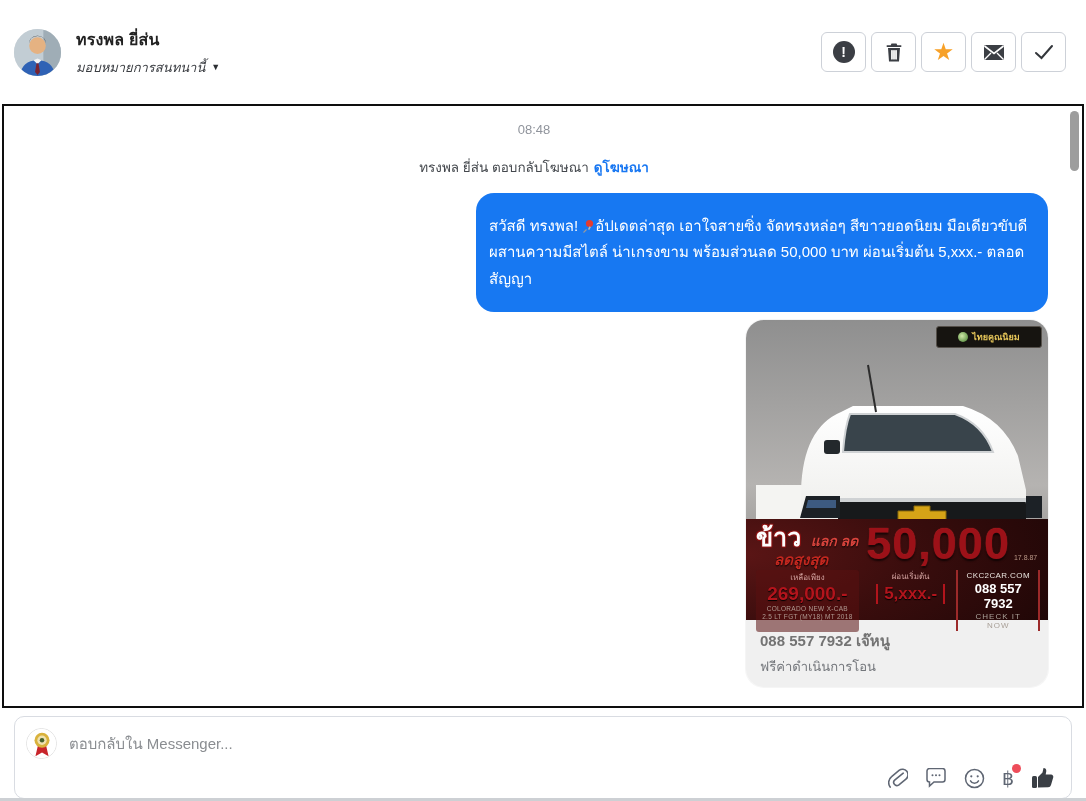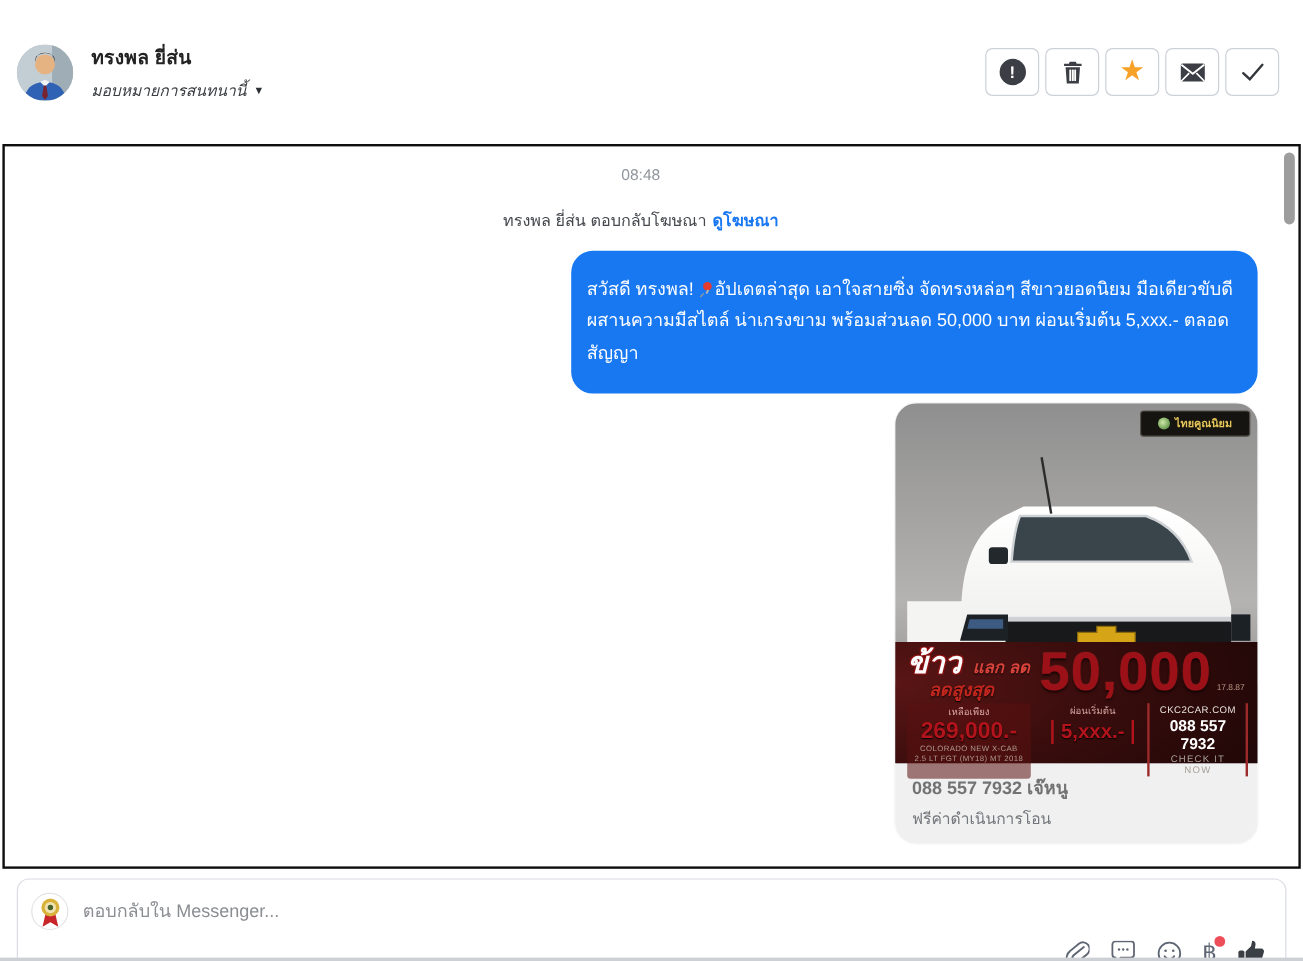--- a/index.html
+++ b/index.html
@@ -1,20 +1,20 @@
 <!DOCTYPE html>
 <html><head>
 <meta charset="utf-8">
 <style>
   * { margin:0; padding:0; box-sizing:border-box; }
   html,body { width:1086px; height:801px; overflow:hidden; background:#fff;
     font-family:"Liberation Sans","DejaVu Sans",sans-serif; color:#1c1e21; }
 
   
-  .header { height:120px; display:flex; align-items:center; justify-content:space-between; padding:0 20px 0 14px; background:#fff; }
+  .header { height:104px; display:flex; align-items:center; justify-content:space-between; padding:0 20px 0 14px; background:#fff; }
   .header-left { display:flex; align-items:center; gap:15px; }
   .avatar-lg { width:47px; height:47px; border-radius:50%; overflow:hidden; flex:0 0 auto; background:#cfd6db; }
   .contact-name { font-size:16px; font-weight:bold; color:#222; letter-spacing:.2px; }
   .assign-row { margin-top:5px; font-size:13px; color:#3a3d42; display:flex; align-items:center; gap:6px; cursor:pointer;font-style:italic; }
   .assign-caret { font-size:9px; color:#2c2f33; }
   .toolbar { display:flex; gap:5px; }
   .tool-btn { width:45px; height:40px; border:1px solid #cdd1d8; border-radius:6px; background:#fff;
     display:flex; align-items:center; justify-content:center; cursor:pointer; }
   .report-circ { width:22px; height:22px; border-radius:50%; background:#3b3e44; color:#fff; font-weight:bold;
     font-size:14px; display:flex; align-items:center; justify-content:center; }
@@ -28,32 +28,32 @@
   .ad-context { text-align:center; font-size:13.5px; color:#44484d; margin-top:19px; }
   .ad-context a { color:#1877f2; text-decoration:none; font-weight:bold; margin-left:5px; cursor:pointer; }
 
   .bubble-out { background:#1778f2; color:#fff; border-radius:18px; }
   .greeting-bubble { width:572px; margin:15px 0 0 auto; padding:20px 13px; font-size:15px; line-height:1.75; }
   .pin-ico { display:inline-block; vertical-align:-2px; }
 
   .ad-attachment { width:302px; margin:8px 0 0 auto; border-radius:18px; overflow:hidden; cursor:pointer;
     box-shadow:0 0 0 1px rgba(0,0,0,.04); }
   .ad-image { position:relative; height:300px; background:linear-gradient(180deg,#8f8f8f 0%,#b5b3b1 55%,#7e7c7a 100%); }
-  .dealer-badge { position:absolute; top:6px; right:6px; width:92px; text-align:center; }
+  .dealer-badge { position:absolute; top:6px; right:6px; width:106px; text-align:center; }
   .dealer-box { background:#161410; border:1px solid #55504a; border-radius:3px; padding:3px 5px;
     display:flex; align-items:center; gap:4px; justify-content:center; }
   .dealer-dot { width:10px; height:10px; border-radius:50%; background:radial-gradient(circle at 40% 40%, #cfe8a8, #3f7a2b); flex:0 0 auto; }
   .dealer-name { color:#e6c659; font-size:9px; font-weight:bold; white-space:nowrap; }
 
   
   .promo { position:absolute; left:0; right:0; bottom:0; height:101px; color:#fff;
     background:radial-gradient(120% 160% at 0% 35%, #5a1515 0%, #3a0d0d 45%, #1c0606 100%); padding:4px 8px 6px 10px; }
   .promo-top { display:flex; align-items:flex-start; }
   .promo-head-left { line-height:1; padding-top:2px; }
-  .hl-word { font-size:25px; font-weight:bold; font-style:italic; color:#fdfdfd; text-shadow:1px 1px 0 #8c1111, -1px -1px 0 #8c1111, 1px -1px 0 #8c1111, -1px 1px 0 #8c1111; }
+  .hl-word { font-size:25px; font-weight:bold; color:#fdfdfd; text-shadow:1px 1px 0 #8c1111, -1px -1px 0 #8c1111, 1px -1px 0 #8c1111, -1px 1px 0 #8c1111; }
   .hl-rest { font-size:14px; font-weight:bold; font-style:italic; color:#d8433c; margin-left:5px; text-shadow:0 1px 1px #000; }
   .hl-sub { font-size:15px; font-weight:bold; font-style:italic; color:#c2271f; margin:2px 0 0 18px; text-shadow:0 1px 1px #000; }
   .big-amount { font-size:45px; font-weight:bold; color:#9c1118; line-height:.92; margin-left:8px;
     text-shadow:0 2px 2px rgba(0,0,0,.7), 0 0 1px #d33; letter-spacing:1px; }
   .date-note { font-size:7px; color:#b98; align-self:flex-end; margin:0 0 6px 4px; white-space:nowrap; }
   .promo-cols { display:flex; margin-top:3px; align-items:stretch; }
   .pcol1 { width:118px; text-align:center; background:rgba(90,16,16,.55); border-radius:3px; padding:1px 2px; }
   .pcol-label { font-size:8px; color:#d9a9a6; }
   .price-big { font-size:19px; font-weight:bold; color:#b3141c; line-height:1.05; text-shadow:0 1px 1px #000; }
   .pcol-model { font-size:6.5px; color:#b09a92; margin-top:1px; letter-spacing:.3px; }

